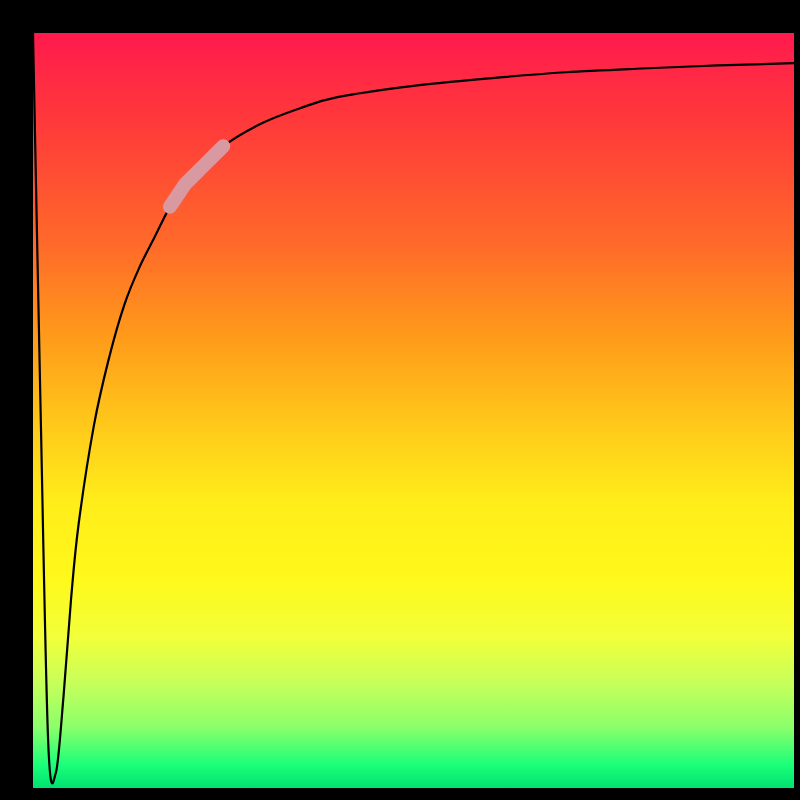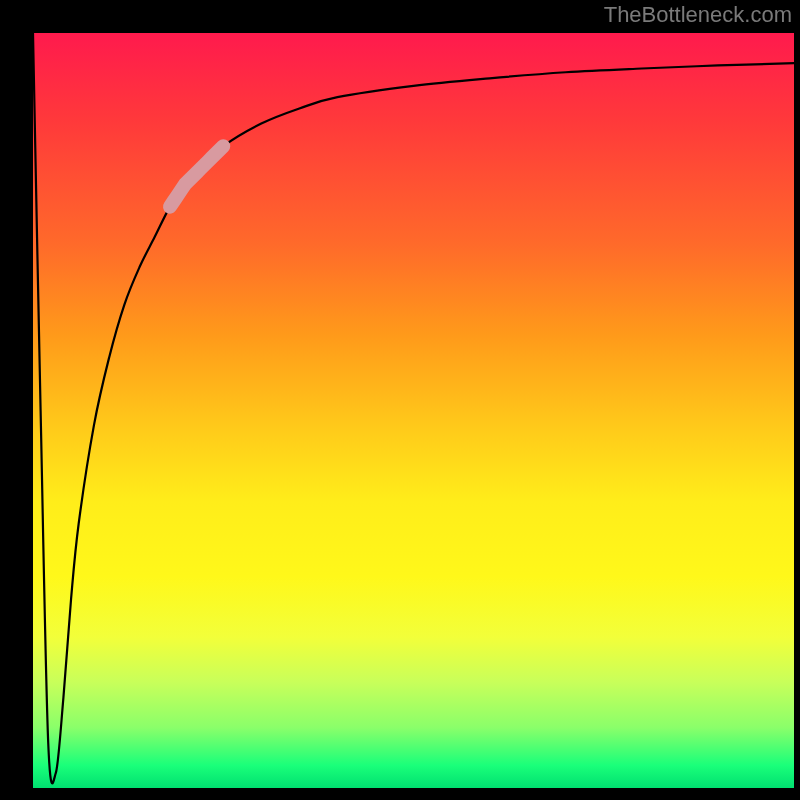--- a/index.html
+++ b/index.html
@@ -56,21 +56,20 @@
     font-weight: 400;
     font-family: Arial, Helvetica, sans-serif;
     user-select: none;
   }
 </style>
 </head>
 <body>
 
 <div class="frame">
 
-  <div class="watermark">TheBottleneck.com</div>
 
   <div class="plot-area">
     <svg class="curve" viewBox="0 0 761 755" preserveAspectRatio="none">
       <path id="curve-path" fill="none" stroke="#000000" stroke-width="2.2" stroke-linecap="round" stroke-linejoin="round" d="M 0.00 0.00 C 1.27 62.92, 5.07 259.22, 7.61 377.50 C 10.15 495.78, 12.68 649.30, 15.22 709.70 C 17.76 770.10, 20.29 747.45, 22.83 739.90 C 25.37 732.35, 27.90 693.34, 30.44 664.40 C 32.98 635.46, 35.51 595.19, 38.05 566.25 C 40.59 537.31, 41.85 519.69, 45.66 490.75 C 49.46 461.81, 55.81 420.28, 60.88 392.60 C 65.95 364.92, 71.03 344.78, 76.10 324.65 C 81.17 304.52, 86.25 286.90, 91.32 271.80 C 96.39 256.70, 101.47 245.38, 106.54 234.05 C 111.61 222.73, 116.69 213.92, 121.76 203.85 C 126.83 193.78, 131.91 182.46, 136.98 173.65 C 142.05 164.84, 147.13 157.29, 152.20 151.00 C 157.27 144.71, 161.08 142.19, 167.42 135.90 C 173.76 129.61, 180.10 120.80, 190.25 113.25 C 200.40 105.70, 215.62 96.89, 228.30 90.60 C 240.98 84.31, 253.67 79.90, 266.35 75.50 C 279.03 71.10, 285.38 67.95, 304.40 64.17 C 323.43 60.40, 355.13 56.00, 380.50 52.85 C 405.87 49.70, 431.23 47.57, 456.60 45.30 C 481.97 43.04, 507.33 40.90, 532.70 39.26 C 558.07 37.62, 583.43 36.62, 608.80 35.49 C 634.17 34.35, 659.53 33.35, 684.90 32.46 C 710.27 31.58, 748.32 30.58, 761.00 30.20"></path>
       <path id="hl-path" fill="none" stroke="#d89aa0" stroke-width="14" stroke-linecap="round" d="M 136.98 173.65 L 140.78 167.99 L 144.59 162.32 L 148.40 156.66 L 152.20 151.00 L 156.00 147.22 L 159.81 143.45 L 163.62 139.68 L 167.42 135.90 L 171.22 132.13 L 175.03 128.35 L 178.83 124.58 L 182.64 120.80 L 186.44 117.02 L 190.25 113.25"></path>
     </svg>
   </div>
 
 </div>
 

